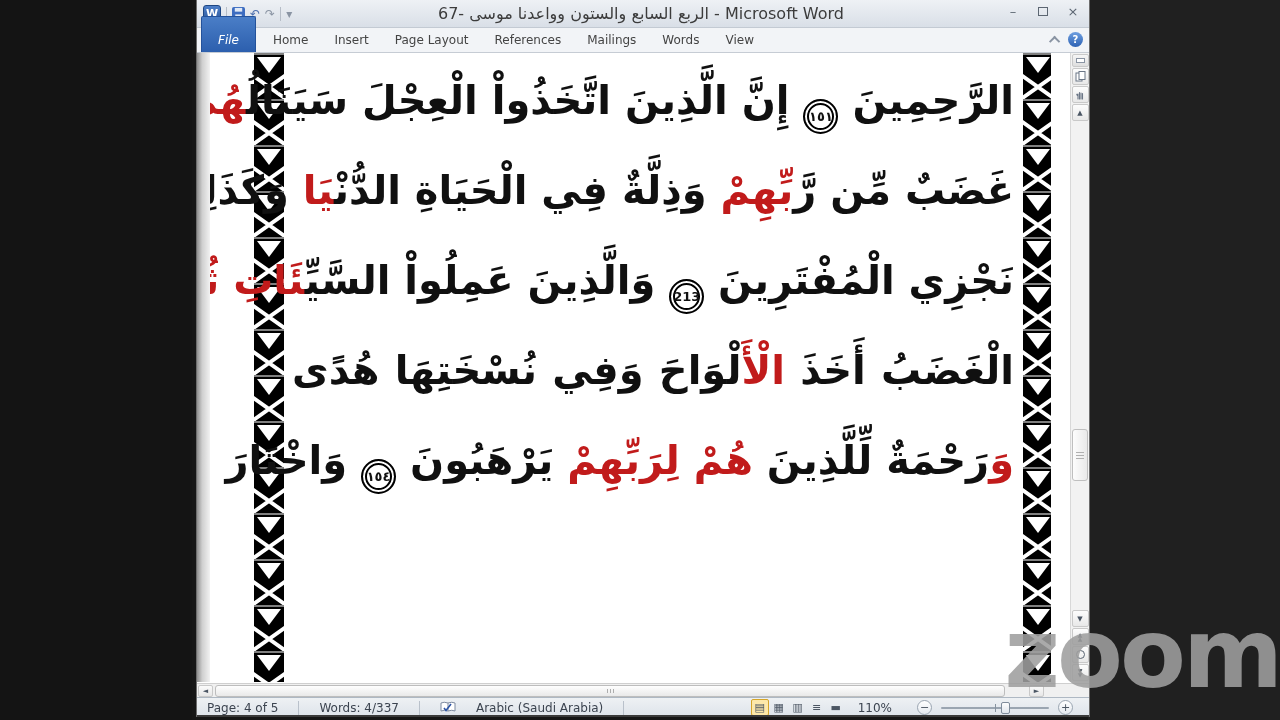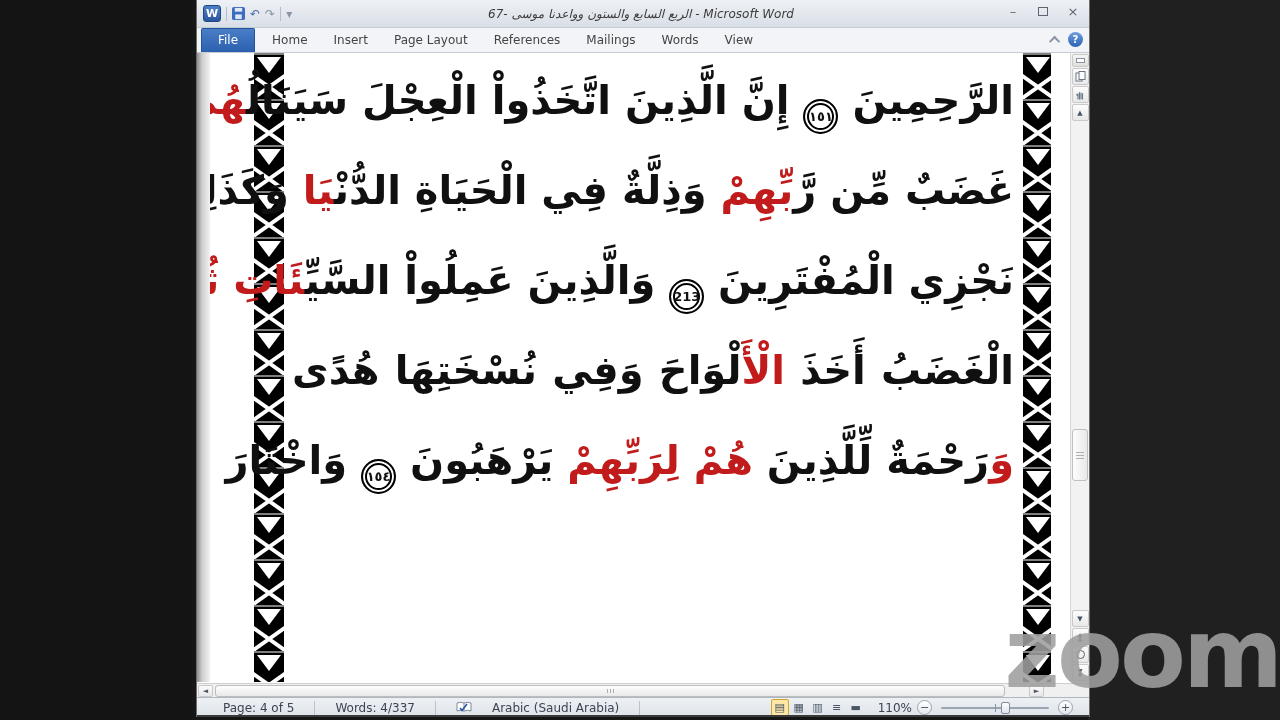--- a/index.html
+++ b/index.html
@@ -15,32 +15,32 @@
   .titlebar { position:relative; height:28px;
               background:linear-gradient(#eef1f5,#d9dfe7);
               border-bottom:1px solid #c3cad3; display:flex; align-items:center; }
   .qat { display:flex; align-items:center; gap:5px; padding-left:6px; }
   .wlogo { width:18px; height:17px; background:linear-gradient(#4d7fc9,#2b579a); border:1px solid #1e4682;
            border-radius:3px; color:#fff; font-size:11px; font-weight:bold; text-align:center; line-height:15px; }
   .qat-sep { width:1px; height:14px; background:#b6bdc7; }
   .qbtn { font-size:12px; color:#4d6fae; line-height:16px; cursor:default; }
   .qbtn.gray { color:#8a94a3; }
   .floppy { width:13px; height:13px; display:inline-block; }
-  .title-text { position:absolute; left:0; right:4px; text-align:center; font-size:12px; color:#3c3c3c;font-style:italic; }
+  .title-text { position:absolute; left:0; right:4px; text-align:center; font-size:16px; color:#3c3c3c; }
   .title-text .tdoc { direction:rtl; unicode-bidi:embed; }
   .win-controls { position:absolute; right:8px; top:4px; display:flex; gap:14px; align-items:center; }
   .ctl { color:#5c6672; font-size:13px; width:16px; text-align:center; line-height:14px; }
   .ctl-max i { display:inline-block; width:10px; height:9px; border:1.5px solid #5c6672; margin-top:3px; }
 
   
   .tabrow { position:relative; height:25px; background:#f2f4f7; border-bottom:1px solid #c6ccd4;
             display:flex; align-items:flex-end; padding-left:4px; }
   .tab { font-size:12px; color:#444; padding:4px 13px 5px 13px; }
   .tab.file { background:linear-gradient(#4a7ec7,#2c5fae); color:#fff; border:1px solid #24529b;
-              border-bottom:none; border-radius:2px 2px 0 0; padding:4px 16px 5px 16px; margin-right:4px; }
+              border-bottom:none; border-radius:2px 2px 0 0; padding:16px 16px 5px 16px; margin-right:4px;font-style:italic; }
   .ribbon-right { position:absolute; right:6px; top:4px; display:flex; gap:8px; align-items:center; }
   .chev-up { width:8px; height:8px; border-left:2px solid #8a94a3; border-top:2px solid #8a94a3;
              transform:rotate(45deg) translateY(2px); }
   .helpbtn { width:15px; height:15px; border-radius:50%; background:linear-gradient(#6f9fe0,#2d62b4);
              color:#fff; font-size:10px; font-weight:bold; text-align:center; line-height:15px; }
 
   
   .docarea { position:absolute; left:0; right:0; top:53px; bottom:34px; background:#fff; }
   .left-strip { position:absolute; left:0; top:0; bottom:0; width:13px;
                 background:linear-gradient(90deg,#8f8f8f,#cfcfcf 40%,#f2f2f2); }
@@ -84,36 +84,36 @@
   .hbtn.right { right:45px; }
   .hthumb { position:absolute; left:18px; top:1px; width:790px; height:12px;
             background:linear-gradient(#fefefe,#e9e9e9); border:1px solid #bdbdbd; border-radius:3px; }
   .hthumb .grip { position:absolute; top:3px; bottom:3px; left:50%; width:1px; background:#adadad;
                   box-shadow:3px 0 0 #adadad, -3px 0 0 #adadad; }
 
   
   .statusbar { position:absolute; left:0; right:0; top:697px; height:20px;
                background:linear-gradient(#eef1f4,#dde3ea); border-top:1px solid #aeb8c3;
                display:flex; align-items:center; font-size:12px; color:#3c4450; }
-  .sb-left { display:flex; align-items:center; gap:20px; padding-left:26px; }
+  .sb-left { display:flex; align-items:center; gap:20px; padding-left:10px; }
   .sb-sep { width:1px; height:14px; background:#b9c1cb; }
   .sb-right { margin-left:auto; display:flex; align-items:center; gap:5px; padding-right:16px; }
   .viewbtns { display:flex; gap:1px; margin-right:8px; }
   .vwbtn { width:18px; height:17px; display:flex; align-items:center; justify-content:center;
            font-size:11px; color:#4c5663; border:1px solid transparent; border-radius:2px; }
   .vwbtn.sel { background:#fde8a9; border-color:#d5a529; }
   .zbtn { width:15px; height:15px; display:flex; align-items:center; justify-content:center;
           border:1px solid #9aa5b1; border-radius:50%; background:linear-gradient(#fff,#e4e9ef);
           font-size:11px; color:#4c5663; line-height:1; }
   .ztrack { position:relative; width:108px; height:14px; margin:0 4px; }
   .ztrack .line { position:absolute; left:0; right:0; top:6px; height:2px; background:#9aa5b1; border-radius:1px; }
   .ztrack .notch { position:absolute; left:50%; top:3px; width:1px; height:8px; background:#8793a0; }
   .zthumb { position:absolute; left:56%; top:1px; width:9px; height:12px;
             background:linear-gradient(#fdfdfd,#dfe5ec); border:1px solid #7f8c9b; border-radius:2px; }
-  .zoomtext { margin-right:0; }
+  .zoomtext { margin-right:20px; }
 
   .spellicon { width:16px; height:13px; }
 
   .win-bottom { position:absolute; left:0; right:0; bottom:-1px; height:2px; background:#3a3a3a; }
 
   
   .watermark { position:absolute; right:0; bottom:18px; font-size:96px; font-weight:bold;
                color:rgba(158,158,158,0.88); letter-spacing:-3px; z-index:60; line-height:1; }
 </style>
 </head>

